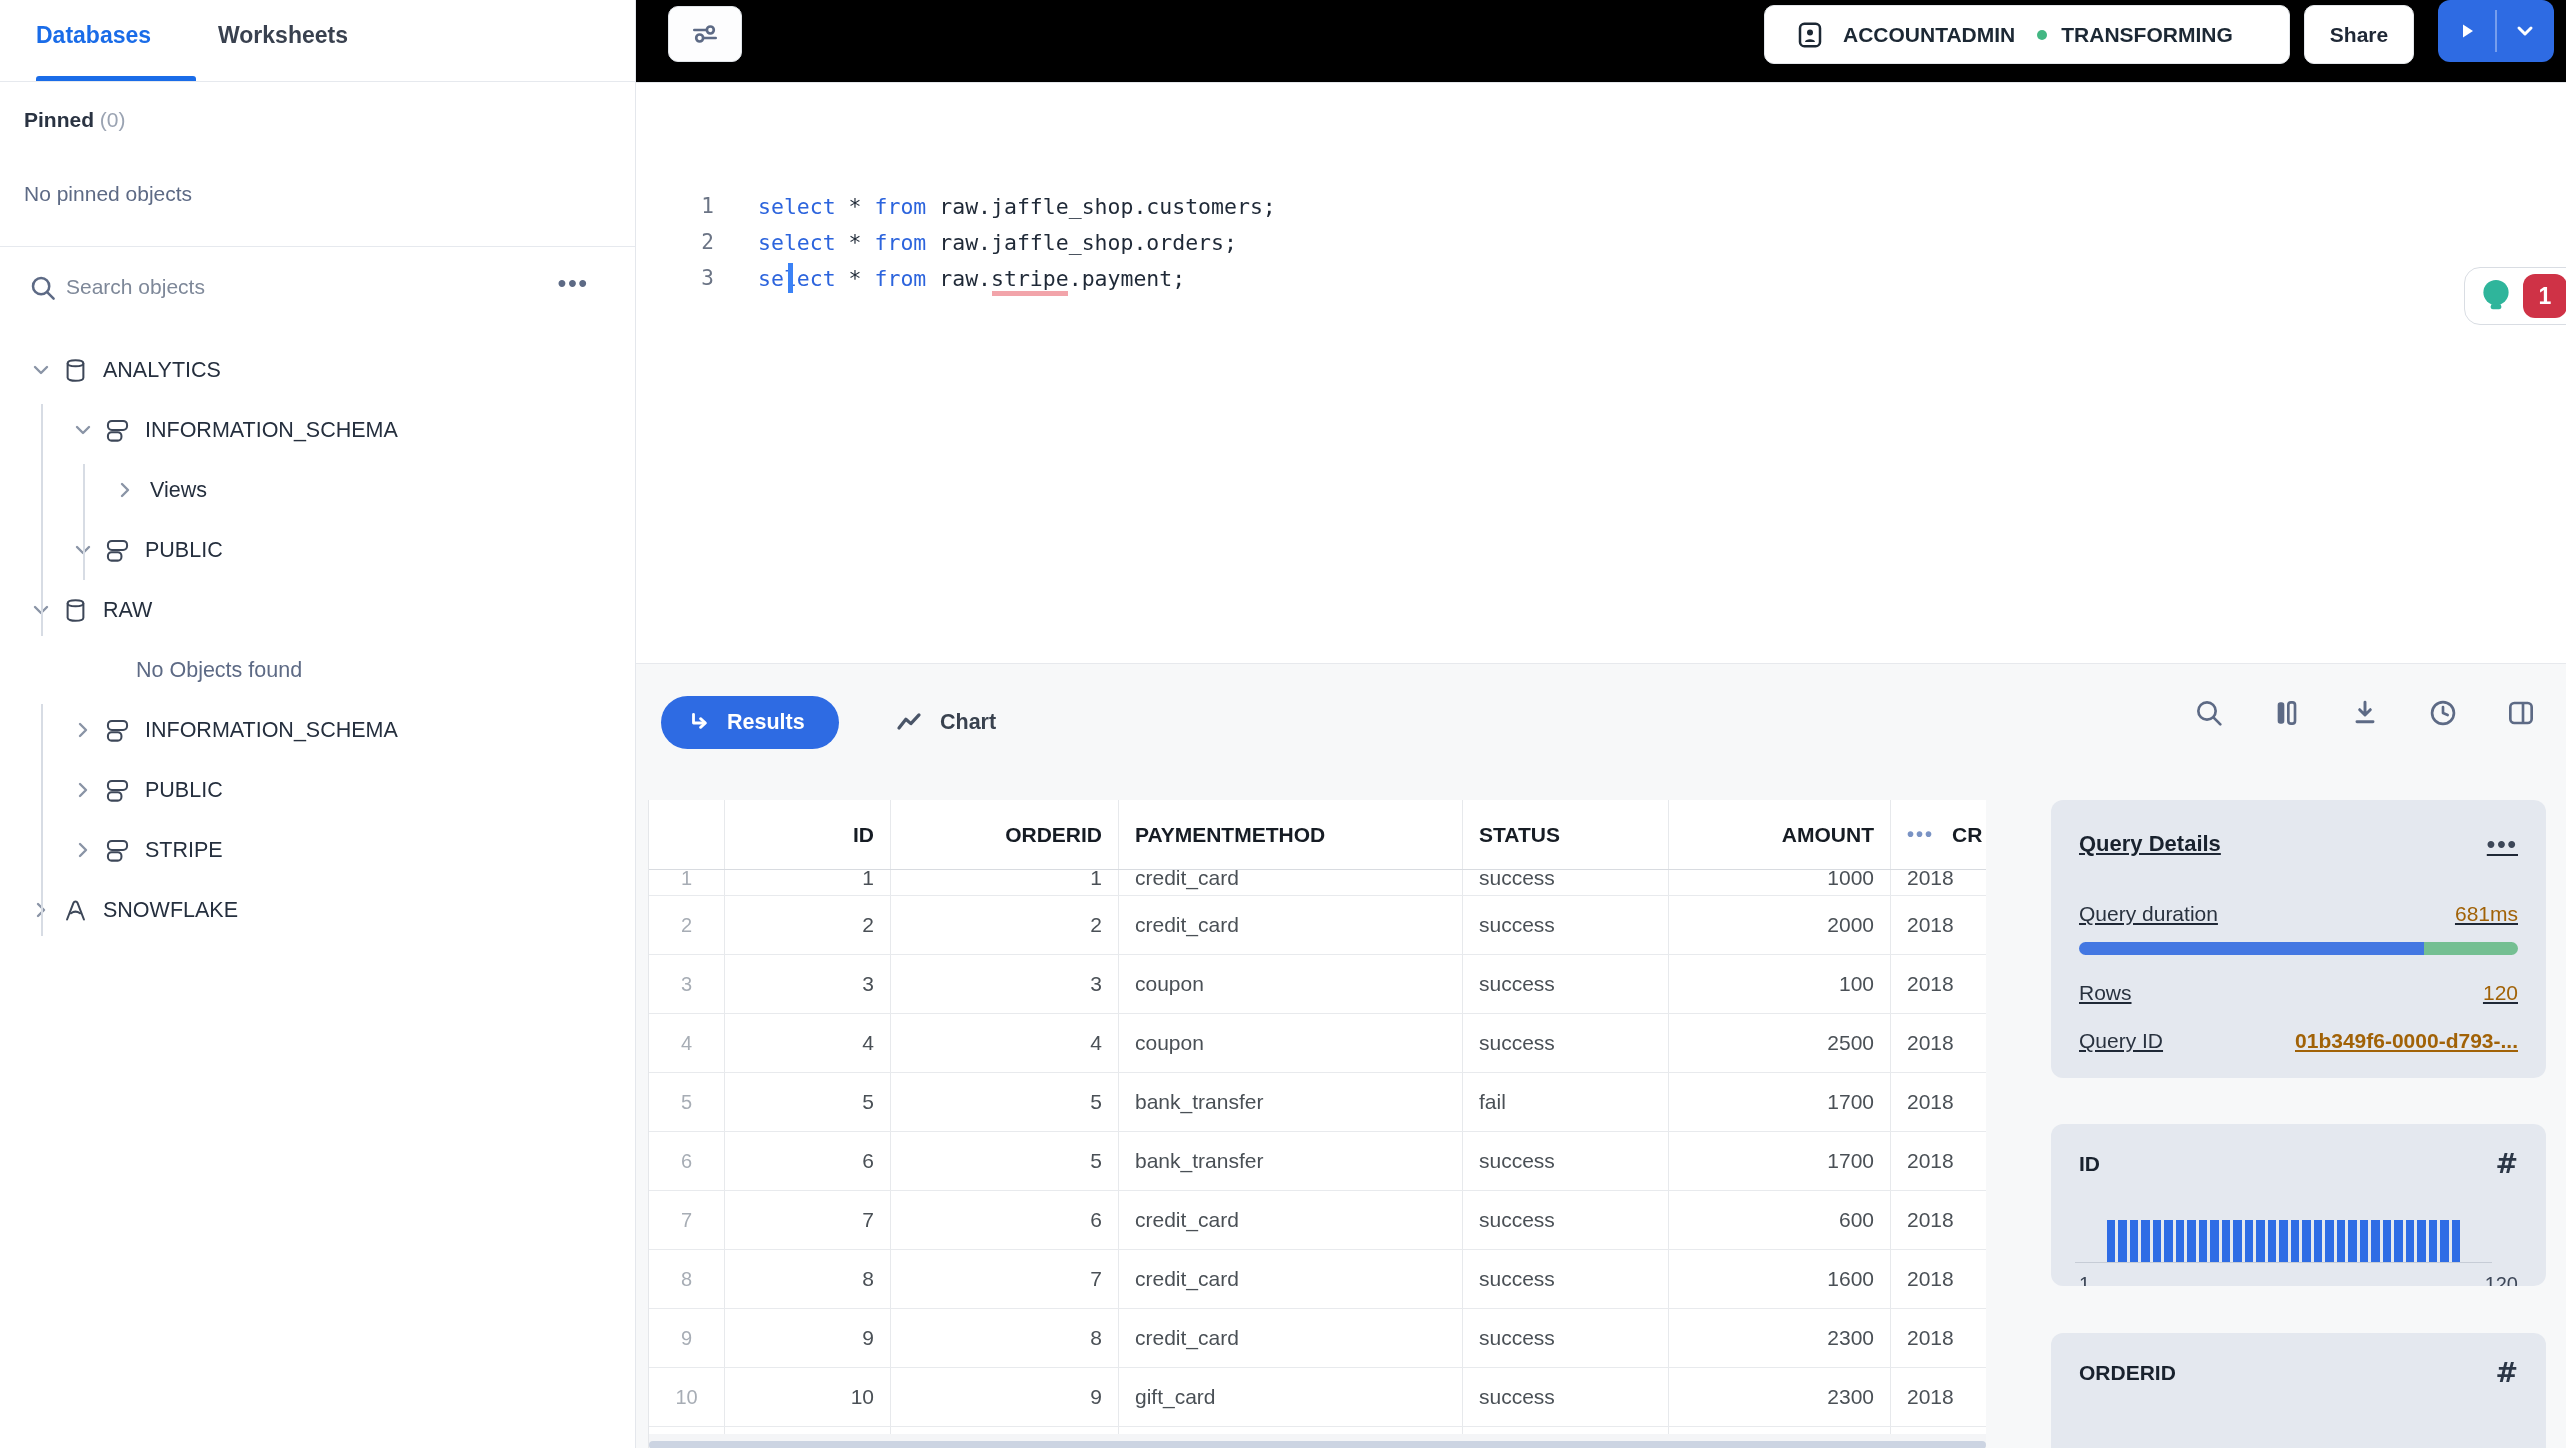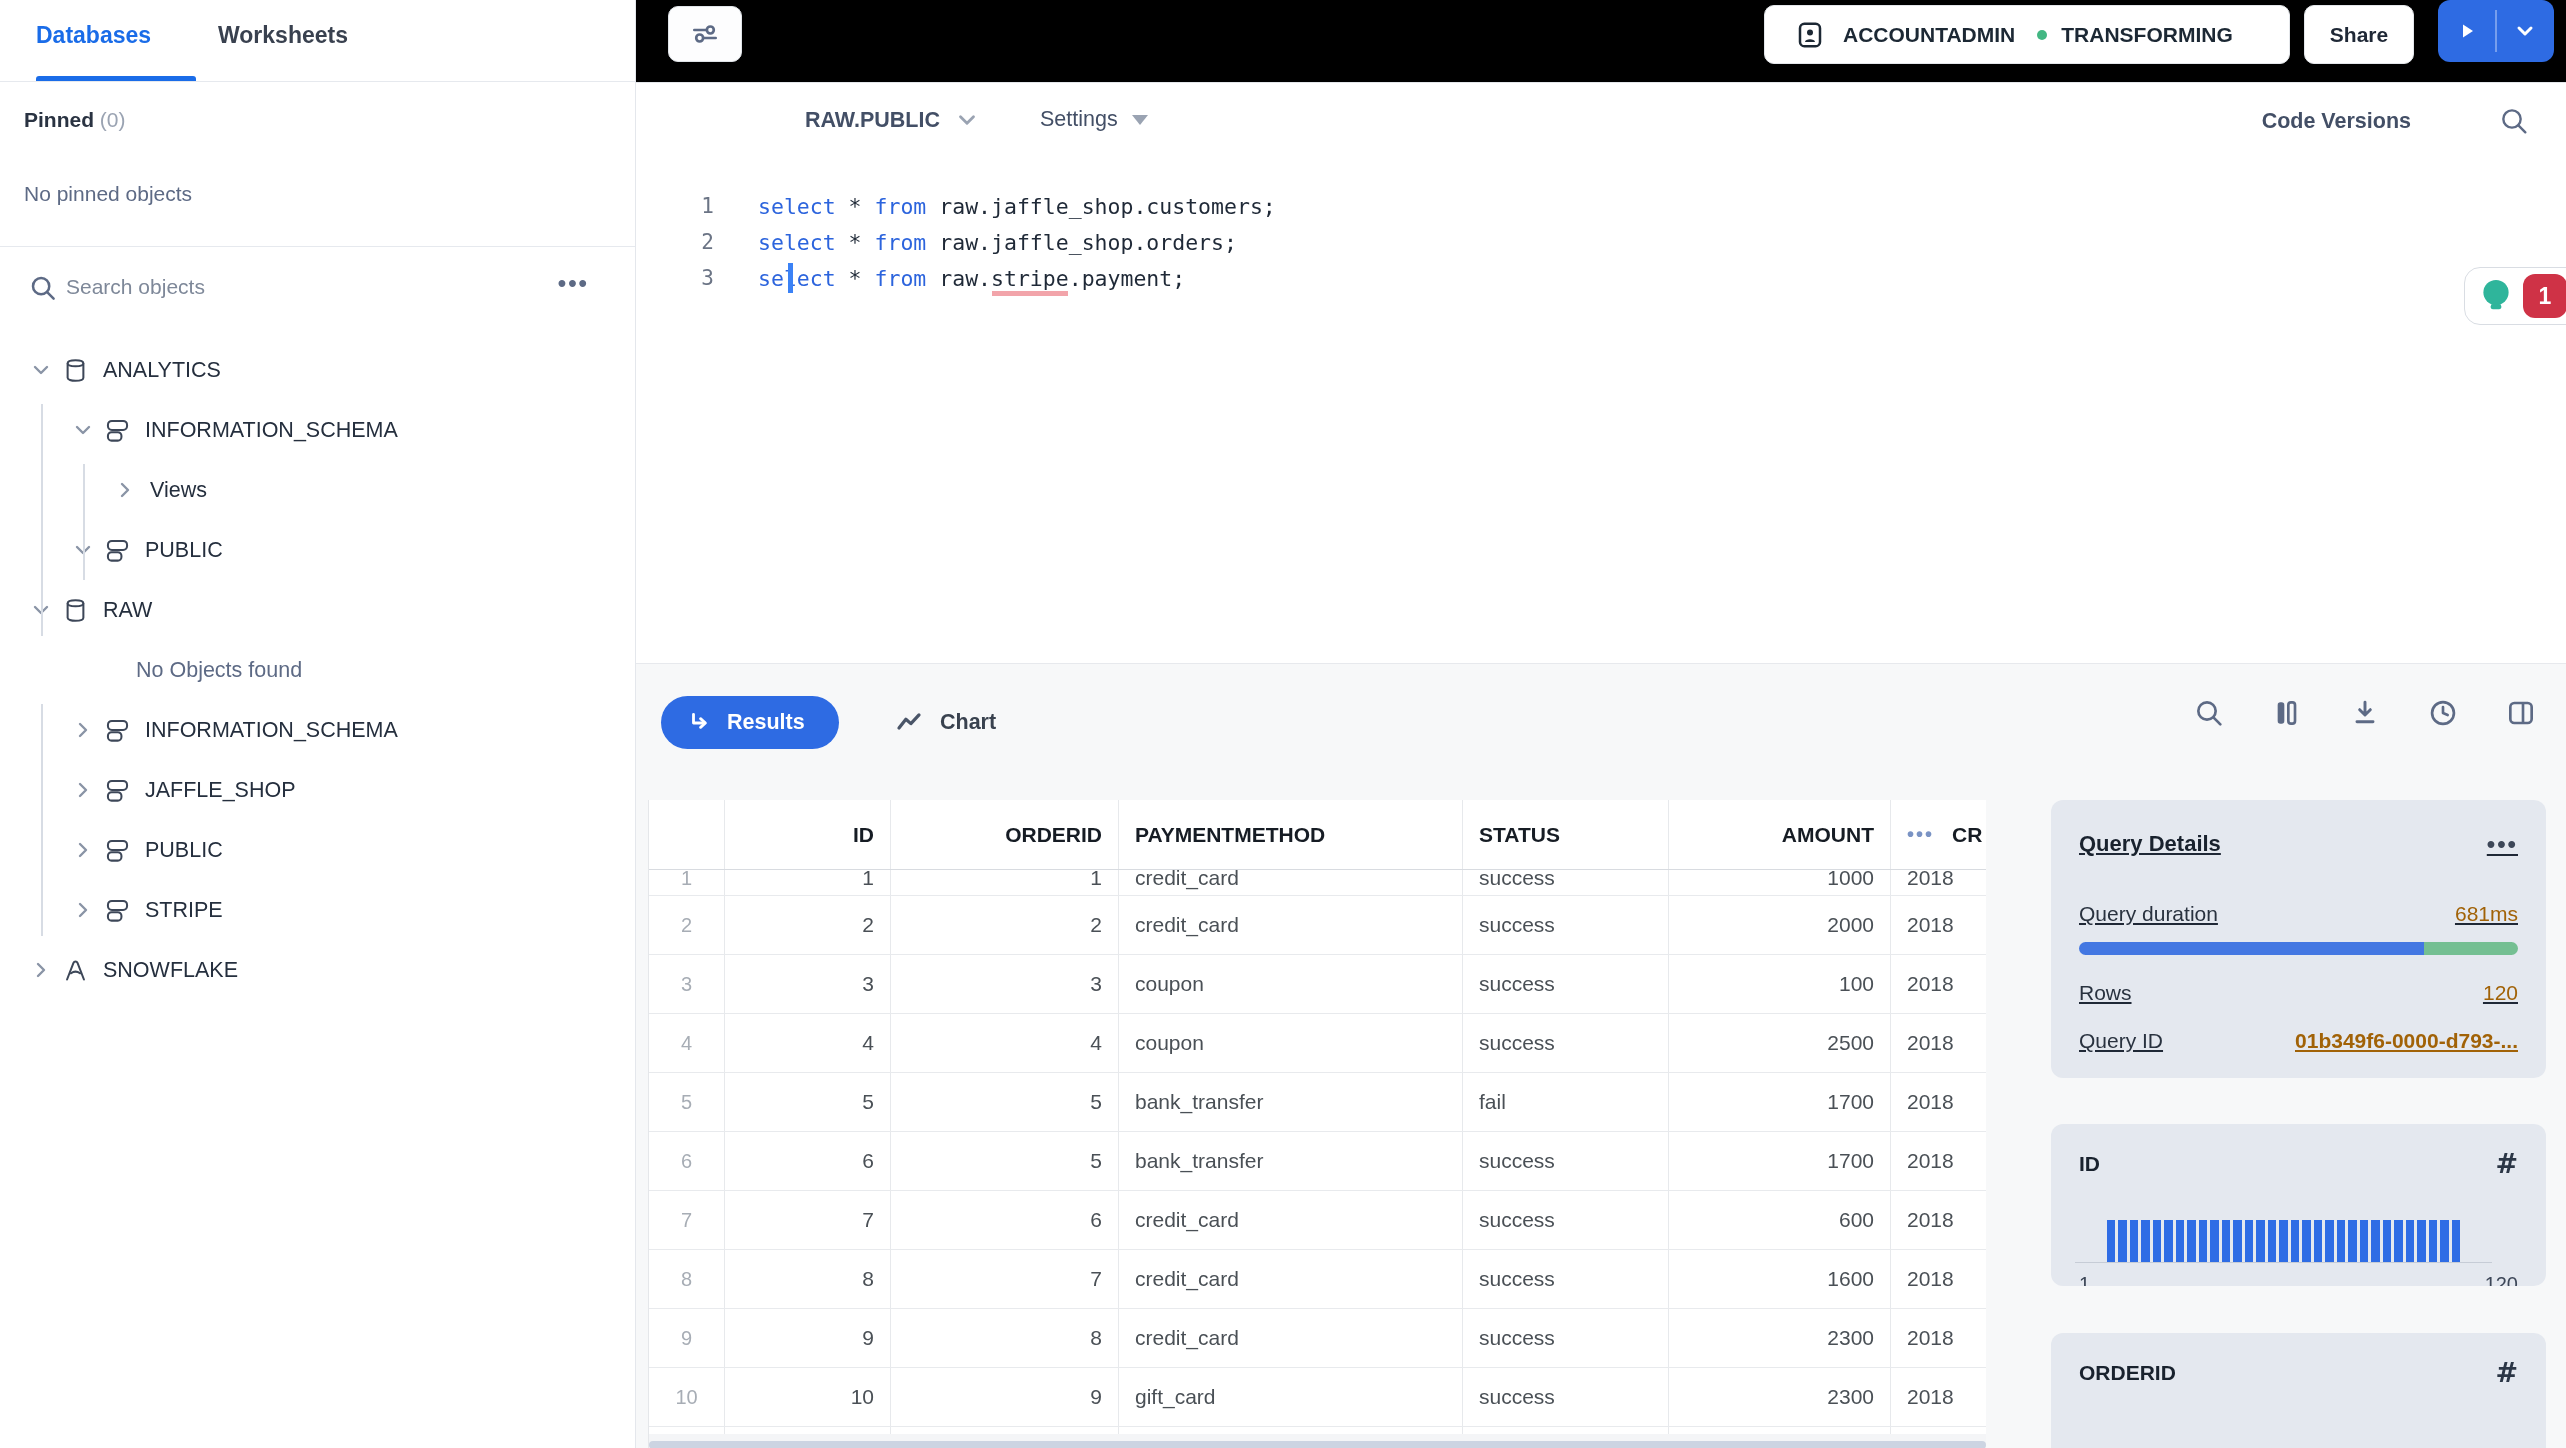--- a/index.html
+++ b/index.html
@@ -242,35 +242,20 @@
             <svg width="22" height="22" viewBox="0 0 22 22">
               <polyline points="8,5 14,11 8,17" fill="none" stroke="#8a94a6" stroke-width="2.4" stroke-linecap="round" stroke-linejoin="round"></polyline>
             </svg>
           </span>
           <span class="obj-icon">
             <svg width="27" height="27" viewBox="0 0 24 24">
               <rect x="3.5" y="3.5" width="17" height="8" rx="3.5" fill="none" stroke="#3d4758" stroke-width="1.8"></rect>
               <rect x="3.5" y="13.5" width="12" height="7.5" rx="3.2" fill="none" stroke="#3d4758" stroke-width="1.8"></rect>
             </svg>
           </span>
-          <span class="lbl">JAFFLE_SHOP</span>
-        </div>
-        <div class="tree-row">
-          <span style="width: 72px;"></span>
-          <span class="chev">
-            <svg width="22" height="22" viewBox="0 0 22 22">
-              <polyline points="8,5 14,11 8,17" fill="none" stroke="#8a94a6" stroke-width="2.4" stroke-linecap="round" stroke-linejoin="round"></polyline>
-            </svg>
-          </span>
-          <span class="obj-icon">
-            <svg width="27" height="27" viewBox="0 0 24 24">
-              <rect x="3.5" y="3.5" width="17" height="8" rx="3.5" fill="none" stroke="#3d4758" stroke-width="1.8"></rect>
-              <rect x="3.5" y="13.5" width="12" height="7.5" rx="3.2" fill="none" stroke="#3d4758" stroke-width="1.8"></rect>
-            </svg>
-          </span>
           <span class="lbl">PUBLIC</span>
         </div>
         <div class="tree-row">
           <span style="width: 72px;"></span>
           <span class="chev">
             <svg width="22" height="22" viewBox="0 0 22 22">
               <polyline points="8,5 14,11 8,17" fill="none" stroke="#8a94a6" stroke-width="2.4" stroke-linecap="round" stroke-linejoin="round"></polyline>
             </svg>
           </span>
           <span class="obj-icon">
@@ -342,41 +327,20 @@
         <span>
           <svg width="24" height="24" viewBox="0 0 24 24">
               <polyline points="6,9 12,15 18,9" fill="none" stroke="#fff" stroke-width="3" stroke-linecap="round" stroke-linejoin="round"></polyline>
             </svg>
         </span>
       </div>
     </div>
   </header>
 
   <section class="editor">
-    <div class="ed-head">
-      <div class="ctx">
-        <span class="t">RAW.PUBLIC</span>
-        <span>
-          <svg width="26" height="26" viewBox="0 0 24 24">
-              <polyline points="6,9 12,15 18,9" fill="none" stroke="#9aa3b2" stroke-width="2.6" stroke-linecap="round" stroke-linejoin="round"></polyline>
-            </svg>
-        </span>
-      </div>
-      <div class="settings">
-        <span class="t">Settings</span>
-        <span class="tri-down"></span>
-      </div>
-      <div class="code-versions">Code Versions</div>
-      <div class="ed-search">
-        <svg width="32" height="32" viewBox="0 0 24 24">
-            <circle cx="10.5" cy="10.5" r="6.5" fill="none" stroke="#5d6a85" stroke-width="1.8"></circle>
-            <line x1="15.5" y1="15.5" x2="20.5" y2="20.5" stroke="#5d6a85" stroke-width="1.8" stroke-linecap="round"></line>
-          </svg>
-      </div>
-    </div>
     <div class="code" id="code-lines">
         <div class="code-line">
           <span class="ln">1</span>
           <span class="src"><span class="tok kw">select</span><span class="tok pl"> * </span><span class="tok kw">from</span><span class="tok pl"> raw.jaffle_shop.customers;</span></span>
         </div>
         <div class="code-line">
           <span class="ln">2</span>
           <span class="src"><span class="tok kw">select</span><span class="tok pl"> * </span><span class="tok kw">from</span><span class="tok pl"> raw.jaffle_shop.orders;</span></span>
         </div>
         <div class="code-line">

